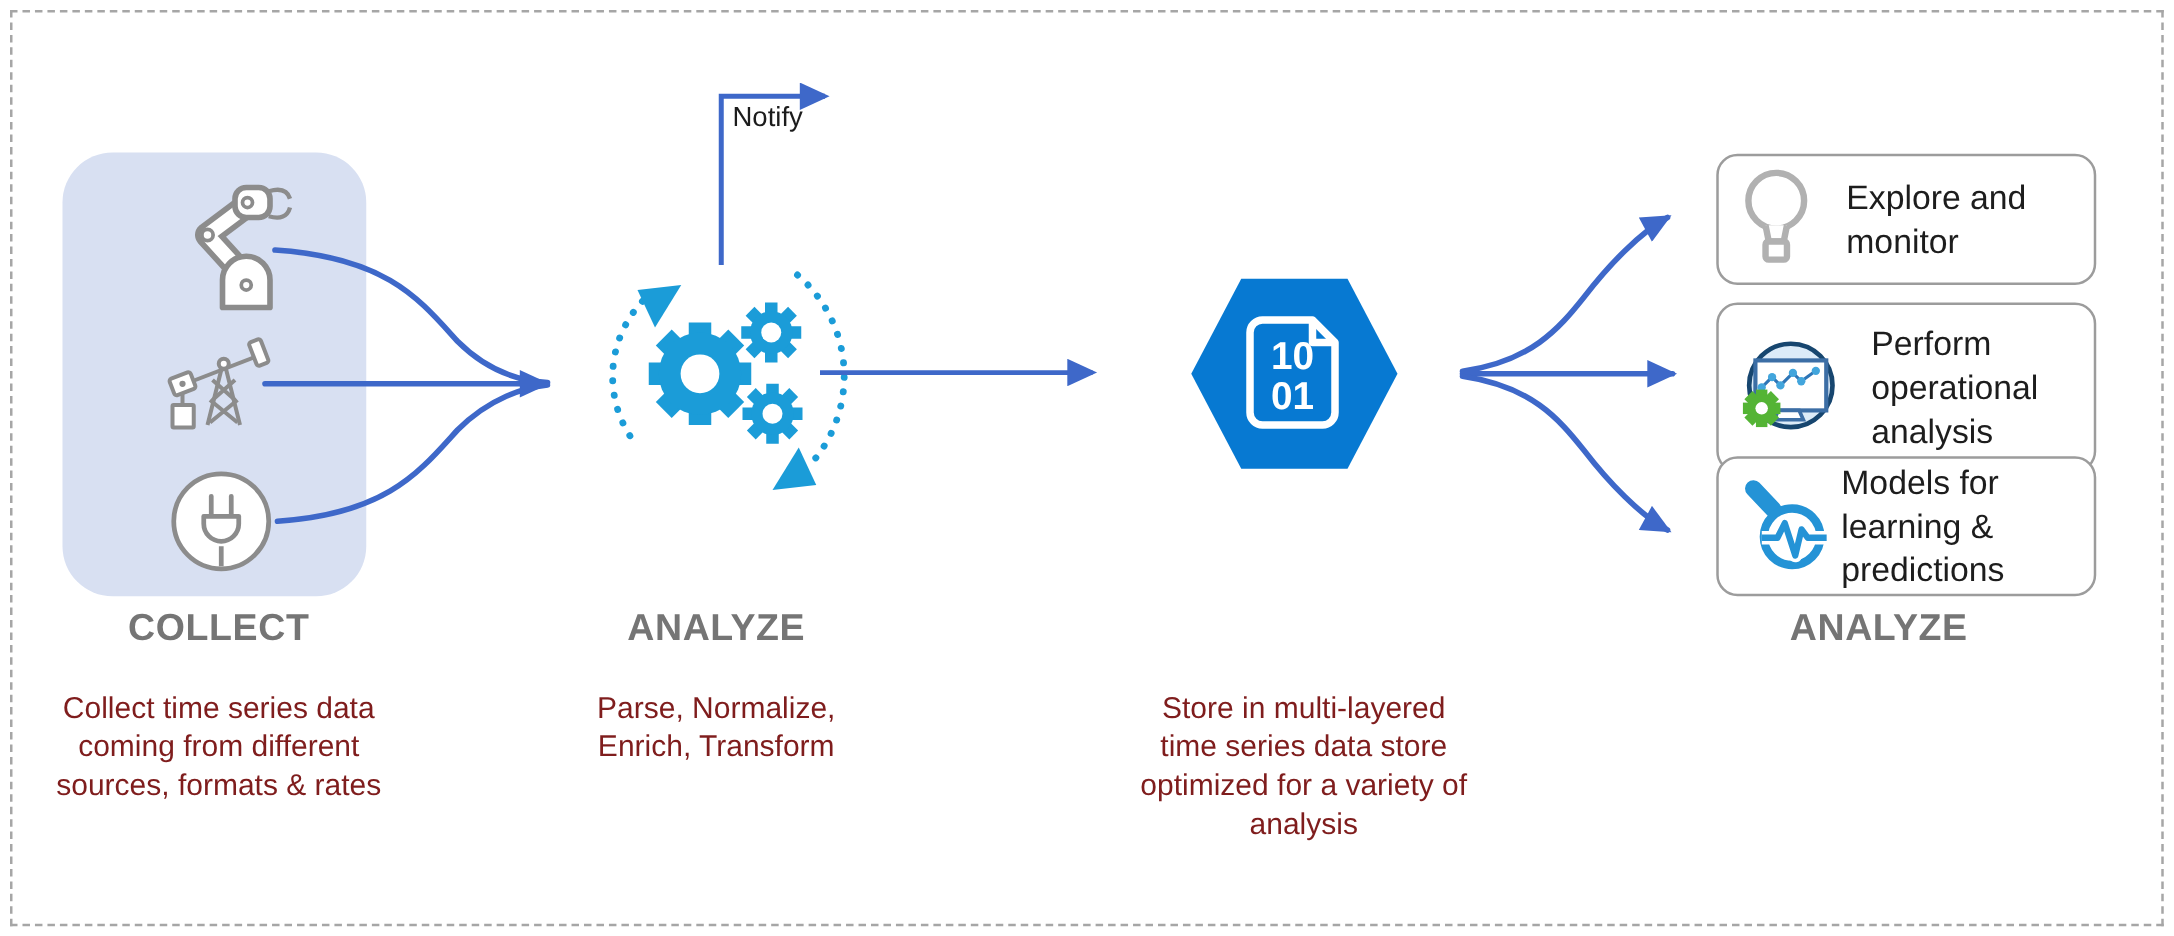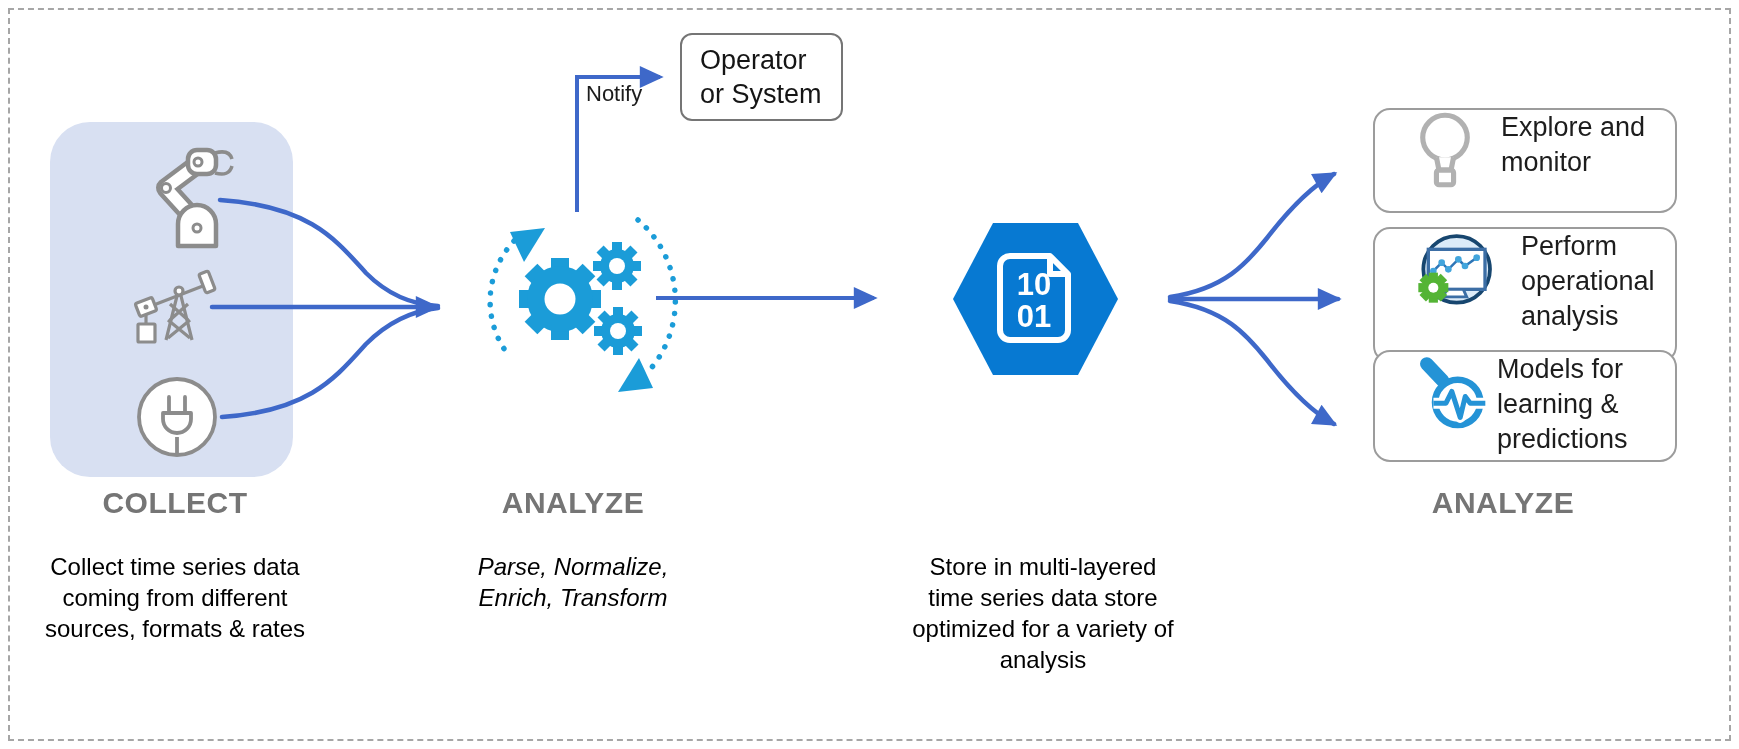--- a/index.html
+++ b/index.html
@@ -24,32 +24,32 @@
     position:absolute; left:680px; top:33px; width:163px; height:88px;
     border:2.5px solid #757575; border-radius:12px; background:#fff;
     display:flex; align-items:center; padding-left:18px; box-sizing:border-box;
   }
   .operator-box .txt {
     font-size:27px; line-height:34px; color:#151515; white-space:pre-line;
   }
   .abox {
     position:absolute; left:1373px; width:304px; background:#fff;
     border:2px solid #9c9c9c; border-radius:17px; box-sizing:border-box;
-    display:flex; gap:26px; padding-left:40px;
+    display:flex; align-items:center; gap:26px; padding-left:16px;margin-top:15px;
   }
   .abox .lbl {
     font-size:27px; line-height:35px; color:#1d1d1d; white-space:pre-line;
   }
   .heading {
     position:absolute; top:486px; text-align:center;
     font-size:30px; font-weight:bold; color:#757575; letter-spacing:0.5px;
   }
   .desc {
     position:absolute; top:551px; text-align:center;
-    font-size:24px; line-height:31px; color:#000000; white-space:pre-line;
+    font-size:24px; line-height:31px; color:#7f1d1d; white-space:pre-line;
   }
 </style>
 </head>
 <body>
 
 <div class="canvas">
 
   <div class="collect-panel"></div>
 
   <svg class="layer" width="1739" height="749" viewBox="0 0 1739 749">
@@ -150,24 +150,20 @@
 
     <g fill="none" stroke="#3e68c9" stroke-width="4.5" stroke-linecap="round">
       <path d="M1170 297 C1225 289 1247 263 1267 238 C1287 212 1312 186 1334 174" marker-end="url(#ah)"></path>
       <path d="M1170 299 H1338" marker-end="url(#ah)"></path>
       <path d="M1170 301 C1225 309 1247 335 1267 360 C1287 386 1312 412 1334 424" marker-end="url(#ah)"></path>
     </g>
   </svg>
 
   <div class="notify-label">Notify</div>
 
-  <div class="operator-box">
-    <span class="txt">Operator
-or System</span>
-  </div>
 
   <div class="abox" style="top:108px; height:105px;">
     <svg width="60" height="86" viewBox="0 0 70 96">
       <g fill="#ffffff" stroke="#b1b1b1" stroke-width="6">
         <circle cx="35" cy="30" r="26"></circle>
         <path d="M25 53 L28 68 H42 L45 53" stroke-linejoin="round"></path>
         <rect x="25" y="68" width="20" height="17" rx="3"></rect>
       </g>
     </svg>
     <div class="lbl">Explore and
@@ -215,21 +211,21 @@
 predictions</div>
   </div>
 
   <div class="heading" style="left:25px;  width:300px;">COLLECT</div>
   <div class="heading" style="left:423px; width:300px;">ANALYZE</div>
   <div class="heading" style="left:1323px; width:360px;">ANALYZE</div>
 
   <div class="desc" style="left:10px;  width:330px;">Collect time series data
 coming from different
 sources, formats &amp; rates</div>
-  <div class="desc" style="left:413px; width:320px;font-style:italic;">Parse, Normalize,
+  <div class="desc" style="left:413px; width:320px;">Parse, Normalize,
 Enrich, Transform</div>
   <div class="desc" style="left:878px; width:330px;">Store in multi-layered
 time series data store
 optimized for a variety of
 analysis</div>
 
   <div class="frame"></div>
 </div>
 
 </body></html>

